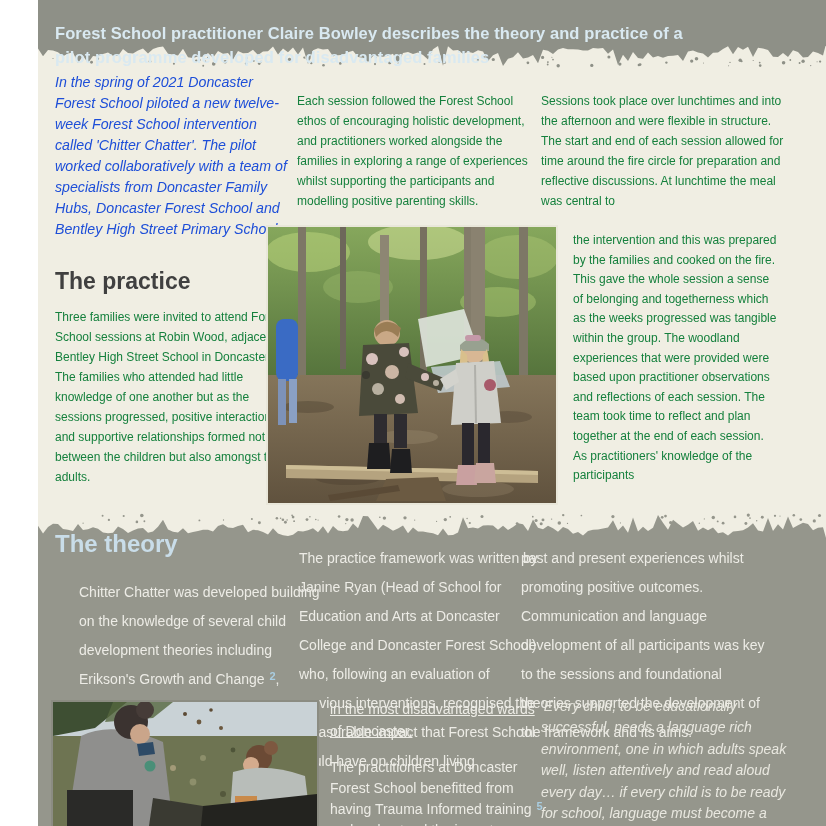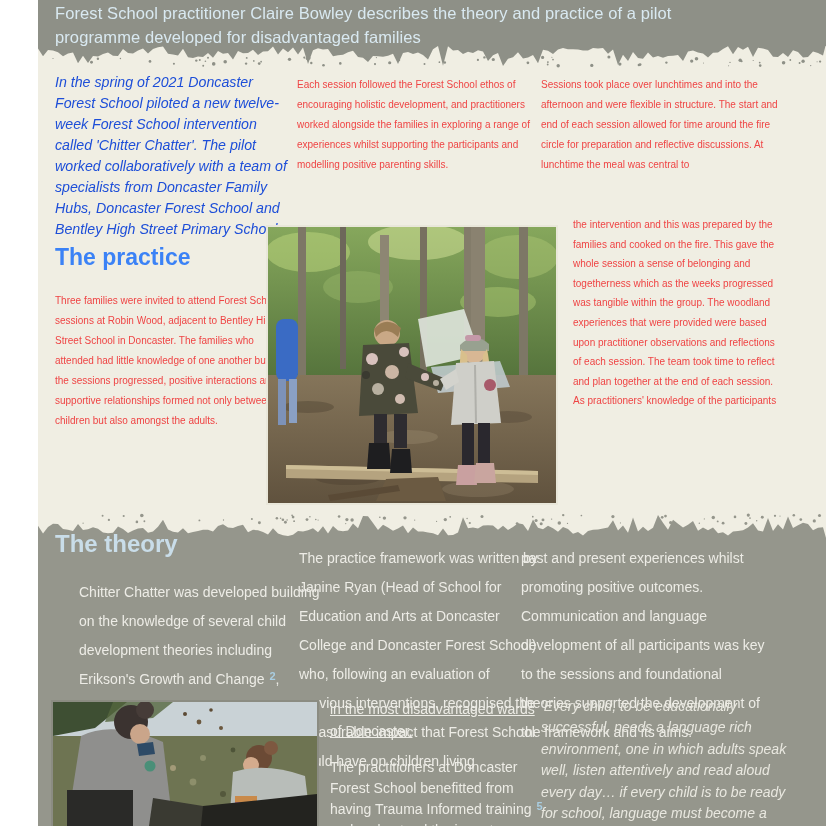--- a/index.html
+++ b/index.html
@@ -13,27 +13,27 @@
   
   #cream-bg{left:38px;top:40px;width:788px;height:500px;background:#f0eee3;}
   #header-band{left:38px;top:0;width:788px;height:46px;background:#8e9087;}
   #torn-header{left:38px;top:44px;width:788px;height:26px;display:block;}
   #theory-bg{left:38px;top:538px;width:788px;height:288px;background:#95968c;}
   #torn-theory{left:38px;top:512px;width:788px;height:26px;display:block;}
   #left-margin{left:0;top:0;width:38px;height:826px;background:#ffffff;}
 
   
   #header-title{
-    left:55px;top:2px;width:630px;
-    color:#d9e9f1;font-size:16.5px;font-weight:400;line-height:23.5px;
+    left:55px;top:22px;width:630px;
+    color:#d9e9f1;font-size:16.5px;font-weight:700;line-height:23.5px;
     letter-spacing:.1px;
   }
 
   
-  .body-txt{color:#ef4444;font-size:10px;line-height:20px;}
+  .body-txt{color:#15803d;font-size:12px;line-height:20px;margin-top:16px;}
   #intro-par{left:55px;top:72px;width:240px;font-style:italic;font-size:14.2px;line-height:21px;color:#1d4ed8;}
   #practice-heading{left:55px;top:244px;width:240px;margin:0;color:#36597d;font-size:23px;font-weight:700;}
   #practice-col1{left:55px;top:291px;width:240px;}
   #practice-col2{left:297px;top:75px;width:246px;}
   #practice-col3a{left:541px;top:75px;width:252px;}
   #practice-col3b{left:573px;top:215px;width:206px;line-height:19.6px;}
 
   
   .theory-txt{color:#edece6;font-size:14px;line-height:29px;}
   #theory-heading{left:55px;top:530px;width:300px;margin:0;color:#c9dde9;font-size:24px;font-weight:700;}
@@ -205,21 +205,21 @@
       <circle cx="135.9" cy="19.8" r="1.04" fill="#8e9087"></circle>
       <circle cx="446.4" cy="13.4" r="1.19" fill="#8e9087"></circle>
       <circle cx="337.0" cy="20.1" r="1.06" fill="#8e9087"></circle>
       <circle cx="745.6" cy="18.8" r="1.77" fill="#8e9087"></circle>
     </svg>
   <div id="left-margin" class="abs"></div>
 
   <p id="header-title" class="abs" style="color: rgb(217, 233, 241);">Forest School practitioner Claire Bowley describes the theory and practice of a pilot programme developed for disadvantaged families</p>
 
   <p id="intro-par" class="abs">In the spring of 2021 Doncaster Forest School piloted a new twelve-week Forest School intervention called 'Chitter Chatter'. The pilot worked collaboratively with a team of specialists from Doncaster Family Hubs, Doncaster Forest School and Bentley High Street Primary School.</p>
-  <h2 id="practice-heading" class="abs" style="color: #3b82f6;">The practice</h2>
+  <h2 id="practice-heading" class="abs" style="color: #404040; margin-top: 24px;">The practice</h2>
   <p id="practice-col1" class="abs body-txt">Three families were invited to attend Forest School sessions at Robin Wood, adjacent to Bentley High Street School in Doncaster. The families who attended had little knowledge of one another but as the sessions progressed, positive interactions and supportive relationships formed not only between the children but also amongst the adults.</p>
   <p id="practice-col2" class="abs body-txt">Each session followed the Forest School ethos of encouraging holistic development, and practitioners worked alongside the families in exploring a range of experiences whilst supporting the participants and modelling positive parenting skills.</p>
   <p id="practice-col3a" class="abs body-txt">Sessions took place over lunchtimes and into the afternoon and were flexible in structure. The start and end of each session allowed for time around the fire circle for preparation and reflective discussions. At lunchtime the meal was central to</p>
   <p id="practice-col3b" class="abs body-txt">the intervention and this was prepared by the families and cooked on the fire. This gave the whole session a sense of belonging and togetherness which as the weeks progressed was tangible within the group. The woodland experiences that were provided were based upon practitioner observations and reflections of each session. The team took time to reflect and plan together at the end of each session. As practitioners' knowledge of the participants</p>
 
   <figure id="photo-top" class="abs" style="margin:0">
     <svg viewBox="0 0 288 276">
       <defs>
         <linearGradient id="canopy" x1="0" y1="0" x2="0" y2="1">
           <stop offset="0" stop-color="#86a75c"></stop>

